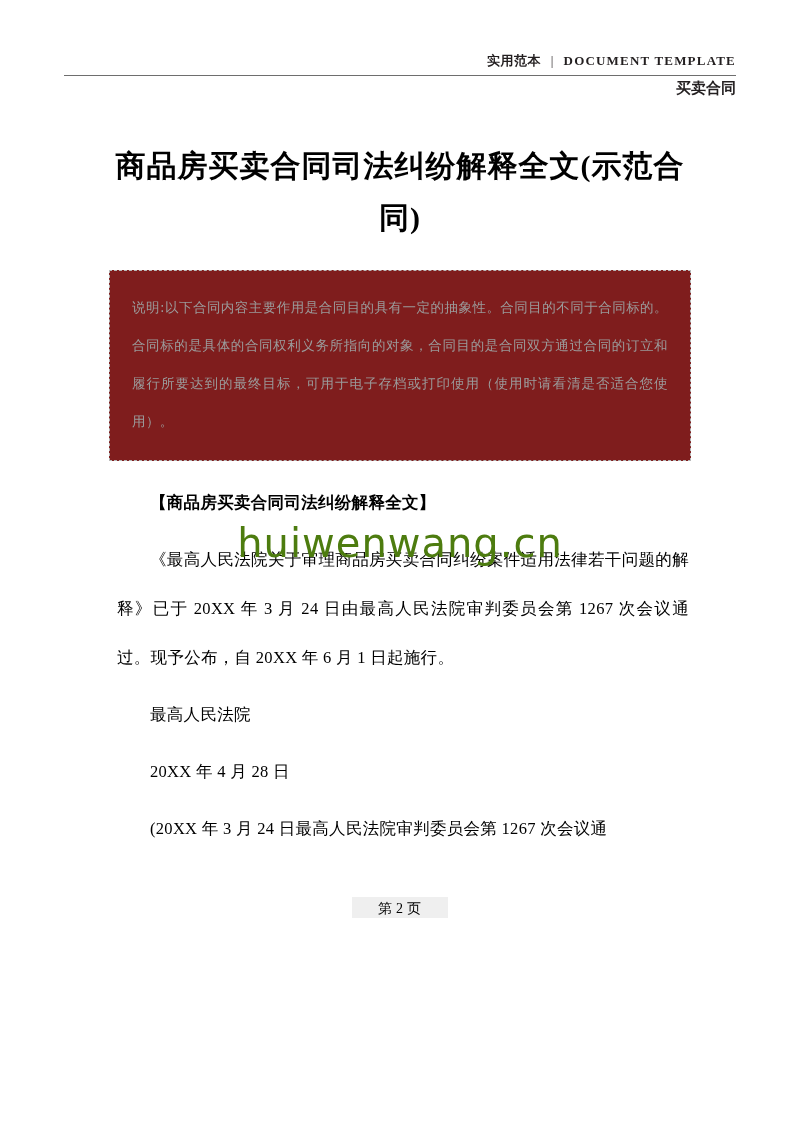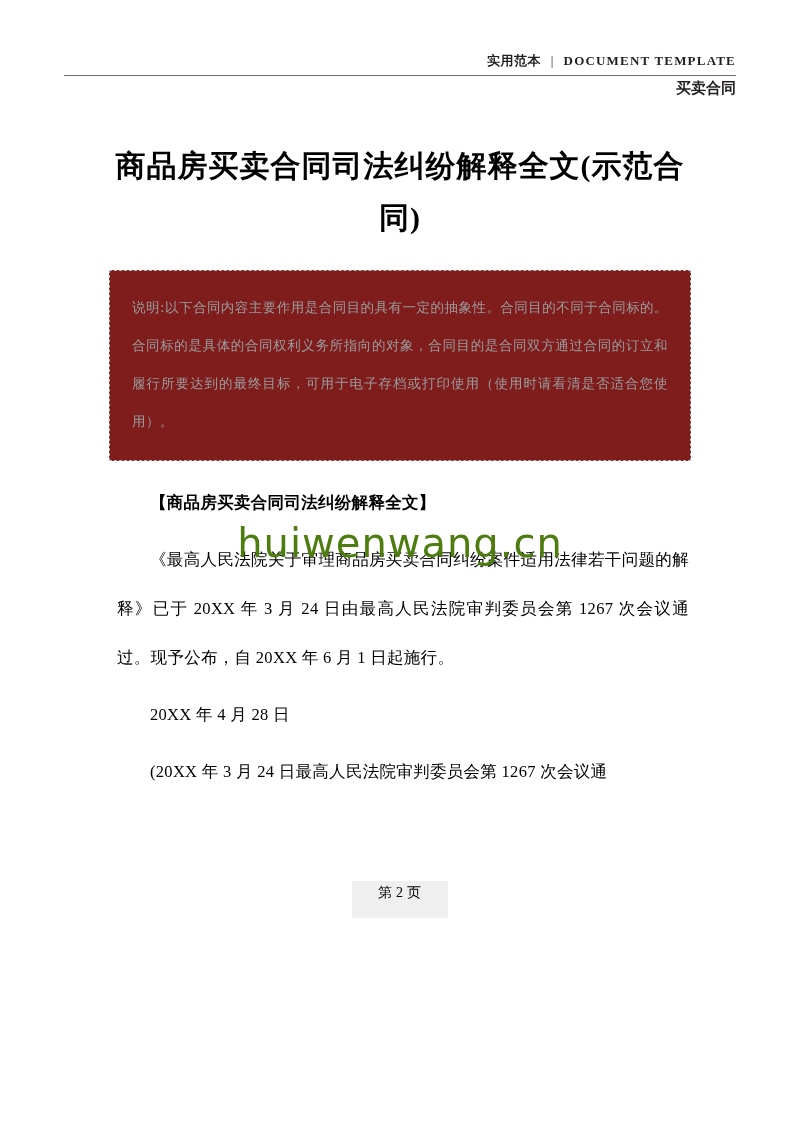--- a/index.html
+++ b/index.html
@@ -141,21 +141,21 @@
   .footer {
     position: absolute;
     bottom: 54px;
     left: 0;
     width: 800px;
     text-align: center;
   }
   .footer-inner {
     display: inline-block;
     background: #efefef;
-    padding: 3px 26px 16px 26px;
+    padding: 3px 26px 0 26px;
     font-family: "Liberation Serif", serif;
     font-size: 14px;
     color: #000000;
     letter-spacing: 1px;
   }
   .footer-inner .pg-num {
     padding: 0 3px;
   }
 </style>
 </head>
@@ -177,20 +177,21 @@
 
   <div class="note-box">
     <div class="note-text">说明:以下合同内容主要作用是合同目的具有一定的抽象性。合同目的不同于合同标的。合同标的是具体的合同权利义务所指向的对象，合同目的是合同双方通过合同的订立和履行所要达到的最终目标，可用于电子存档或打印使用（使用时请看清是否适合您使用）。</div>
   </div>
 
   <div class="watermark">huiwenwang.cn</div>
 
   <div class="body-wrap">
     <p class="para bold">【商品房买卖合同司法纠纷解释全文】</p>
     <p class="para">《最高人民法院关于审理商品房买卖合同纠纷案件适用法律若干问题的解释》已于 20XX 年 3 月 24 日由最高人民法院审判委员会第 1267 次会议通过。现予公布，自 20XX 年 6 月 1 日起施行。</p>
+    <p class="para">最高人民法院</p>
     <p class="para">20XX 年 4 月 28 日</p>
     <p class="para">(20XX 年 3 月 24 日最高人民法院审判委员会第 1267 次会议通</p>
   </div>
 
   <div class="footer">
     <span class="footer-inner">
       <span>第</span><span class="pg-num">2</span><span>页</span>
     </span>
   </div>
 

